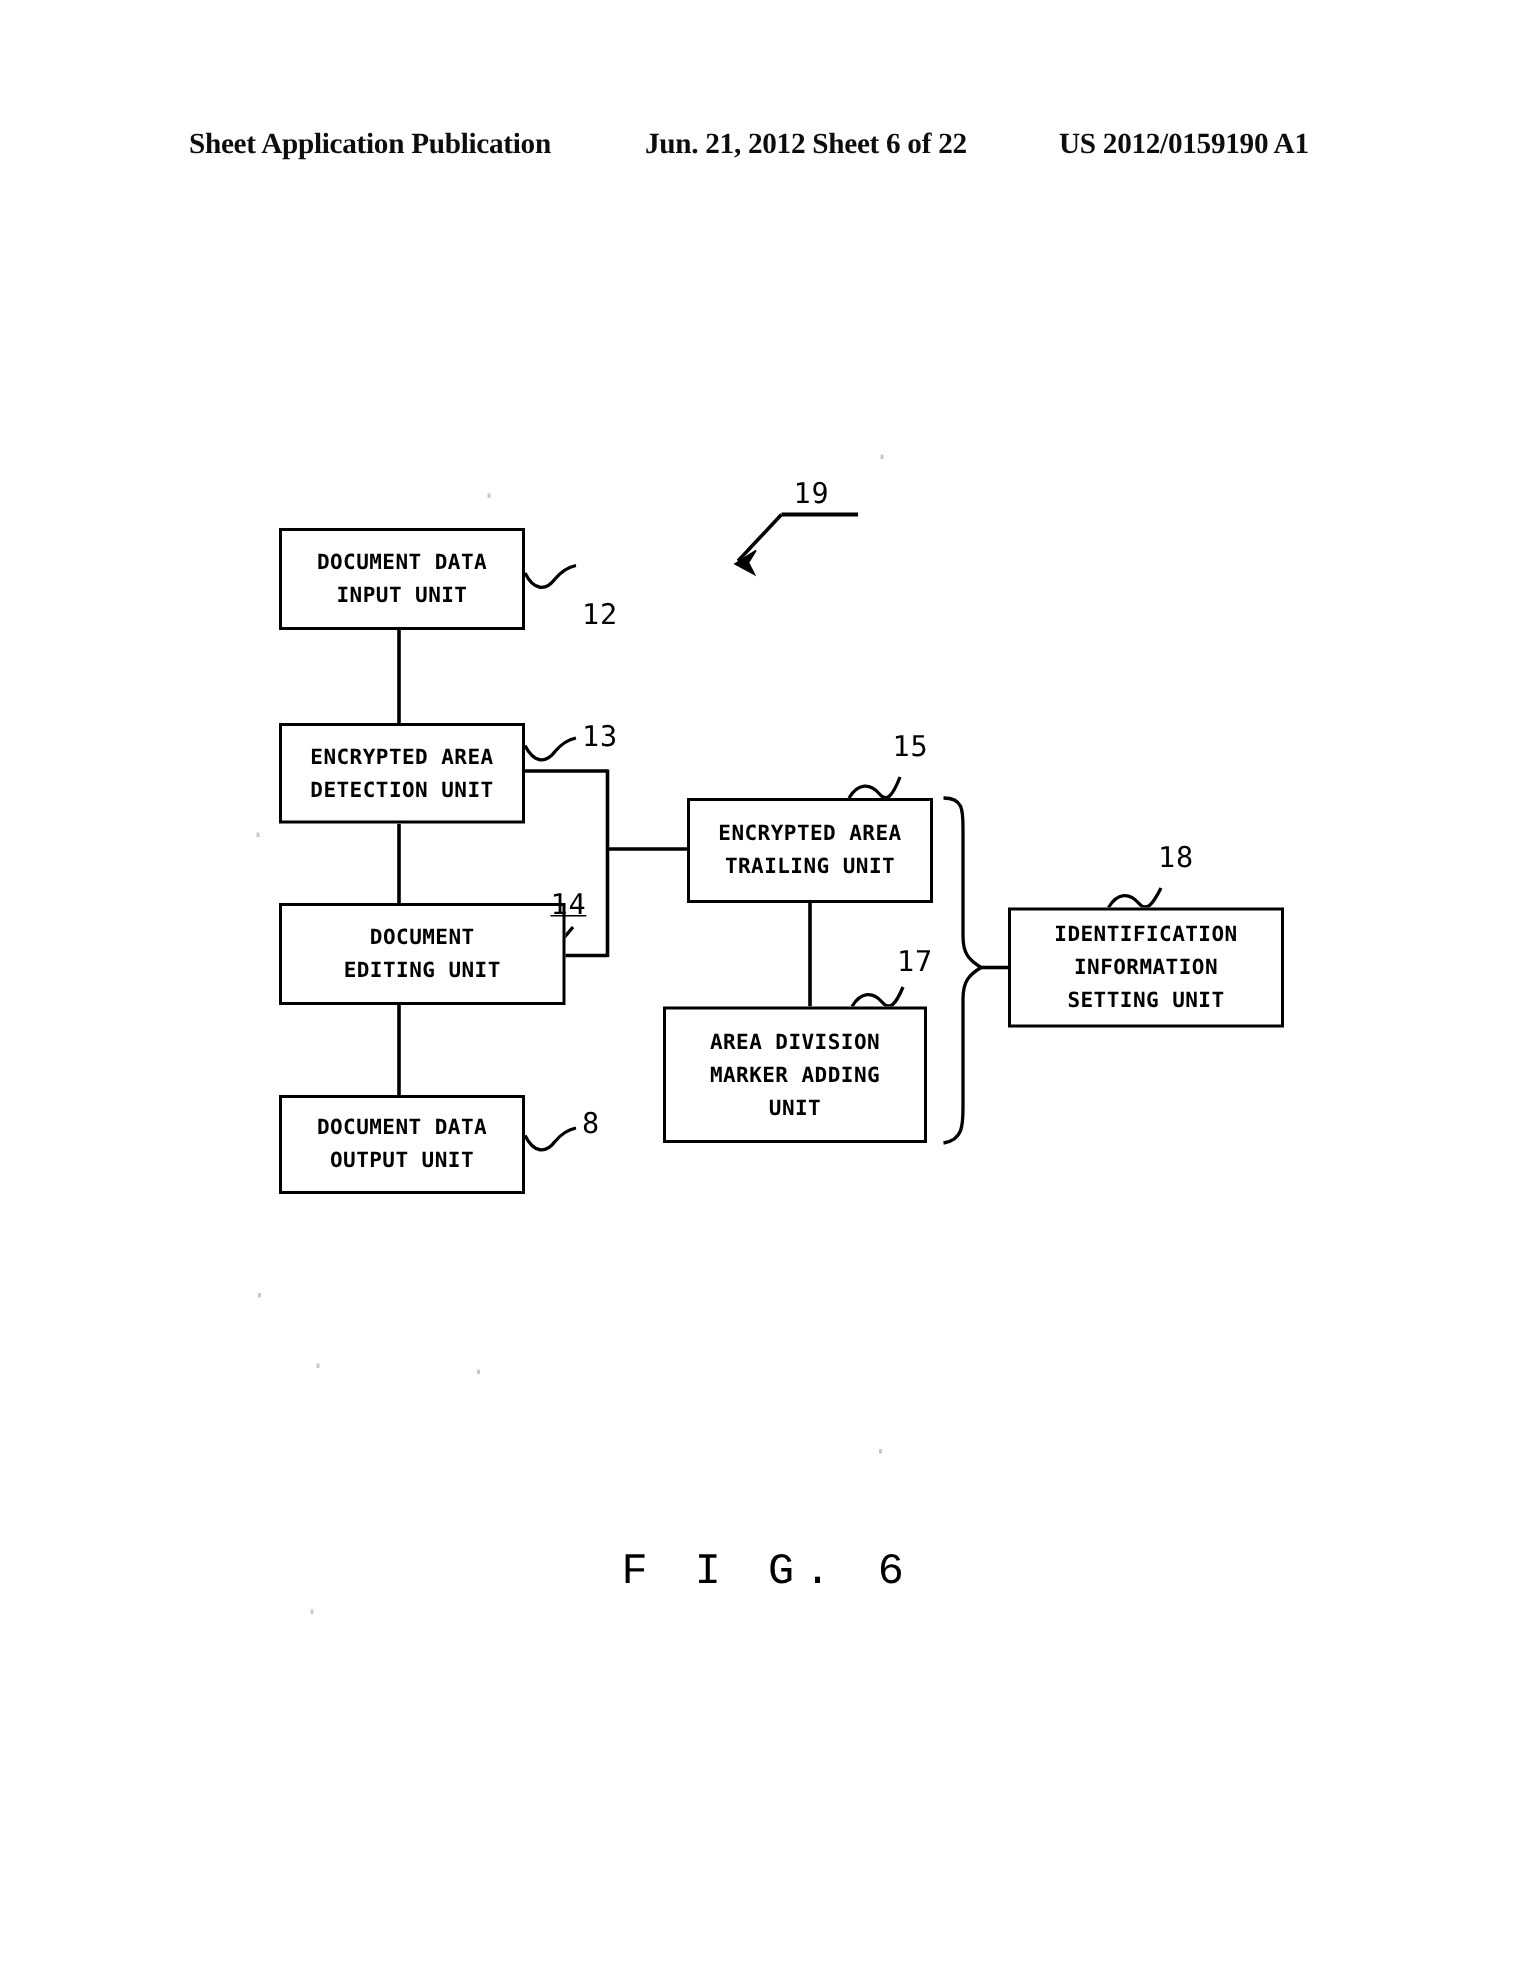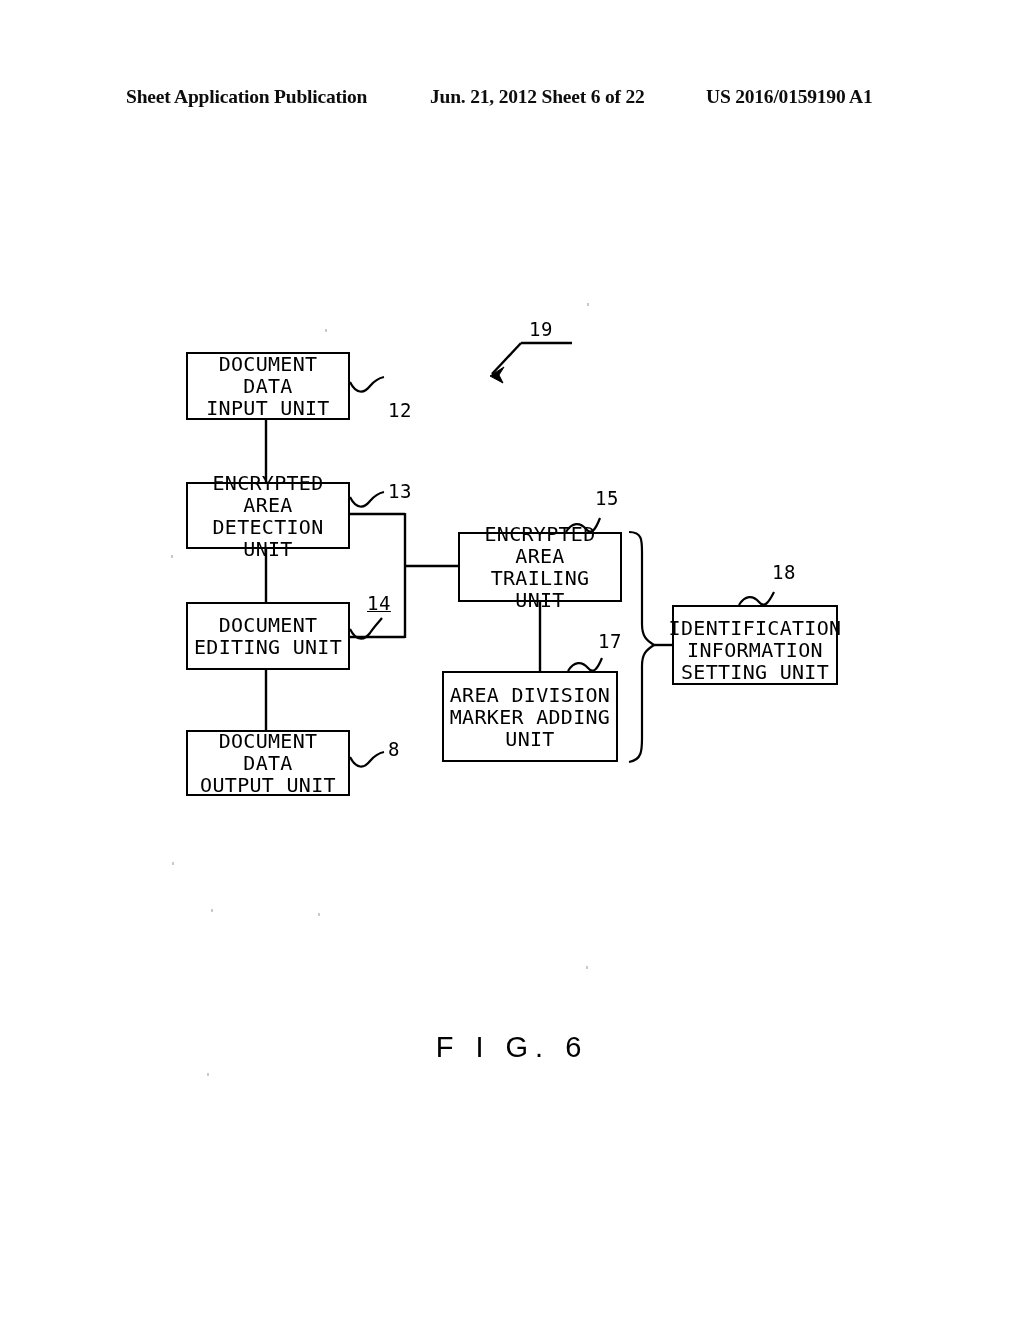--- a/index.html
+++ b/index.html
@@ -68,35 +68,35 @@
     box-sizing: border-box;
     border: 2px solid #000000;
     background: #ffffff;
     display: flex;
     align-items: center;
     justify-content: center;
     text-align: center;
   }
   .unit-box .box-label {
     font-family: "DejaVu Sans Mono", "Liberation Mono", monospace;
-    font-size: 20px;
+    font-size: 14px;
     line-height: 22px;
     color: #000000;
     letter-spacing: 0.3px;
     white-space: pre-line;
-    font-weight: 400;
+    font-weight: 700;
   }
 
   #box-12 { left: 186px; top: 352px; width: 164px; height: 68px; }
   #box-13 { left: 186px; top: 482px; width: 164px; height: 67px; }
-  #box-14 { left: 186px; top: 602px; width: 164px; height: 68px; }
+  #box-14 { left: 186px; top: 602px; width: 191px; height: 68px; }
   #box-17 { left: 186px; top: 730px; width: 164px; height: 66px; }
   #box-15 { left: 458px; top: 532px; width: 164px; height: 70px; }
   #box-16 { left: 442px; top: 671px; width: 176px; height: 91px; }
-  #box-18 { left: 672px; top: 605px; width: 166px; height: 80px; align-items: flex-end; }
+  #box-18 { left: 672px; top: 605px; width: 184px; height: 80px; }
 
   
   .ref-num {
     position: absolute;
     font-family: "DejaVu Sans Mono", "Liberation Mono", monospace;
     font-size: 19px;
     color: #000000;
     line-height: 19px;
     letter-spacing: 0.5px;
   }
@@ -109,41 +109,41 @@
   #ref-18 { left: 772px; top: 563px; }
   #ref-11 { left: 529px; top: 320px; }
 
   
   #fig-caption {
     position: absolute;
     left: 0;
     top: 1031px;
     width: 1024px;
     text-align: center;
-    font-family: Liberation Sans, sans-serif;
+    font-family: Liberation Mono, monospace;
     font-size: 29px;
     letter-spacing: 7px;
     color: #000000;
   }
 
   
   .speck {
     position: absolute;
     width: 2px;
     height: 3px;
     background: #c9c9c9;
   }
 </style>
 </head>
 <body>
 
 <div id="patent-header">
   <span class="hdr-pub">Sheet Application Publication</span>
   <span class="hdr-date">Jun. 21, 2012  Sheet 6 of 22</span>
-  <span class="hdr-num">US 2016/0159190 A1</span>
+  <span class="hdr-num">US 2012/0159190 A1</span>
 </div>
 
 <div id="diagram">
 
   <svg width="1024" height="1320">
     <g stroke="#000000" stroke-width="2.4" fill="none" stroke-linecap="butt">
 
       <line x1="266" y1="420" x2="266" y2="482"></line>
 
       <line x1="266" y1="549" x2="266" y2="602"></line>

